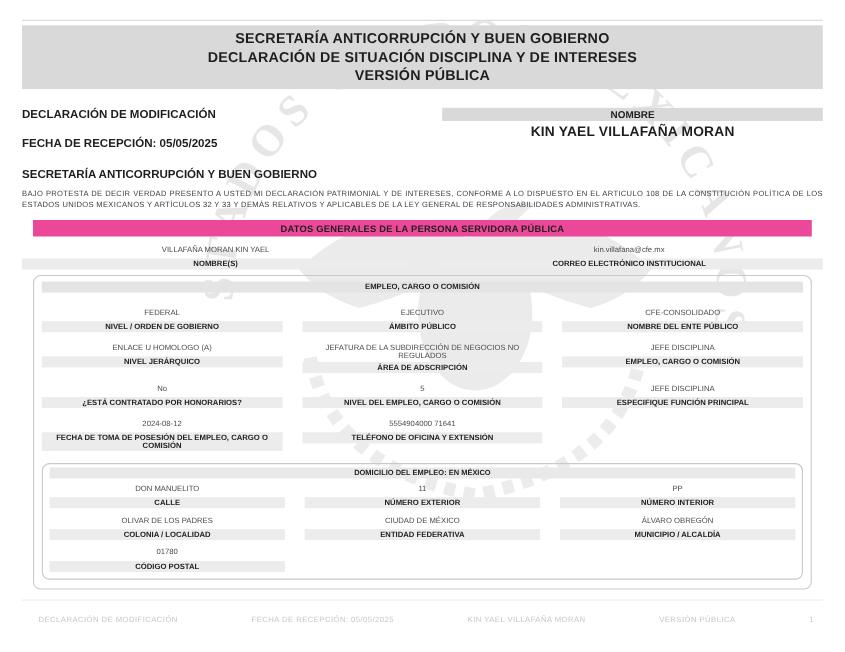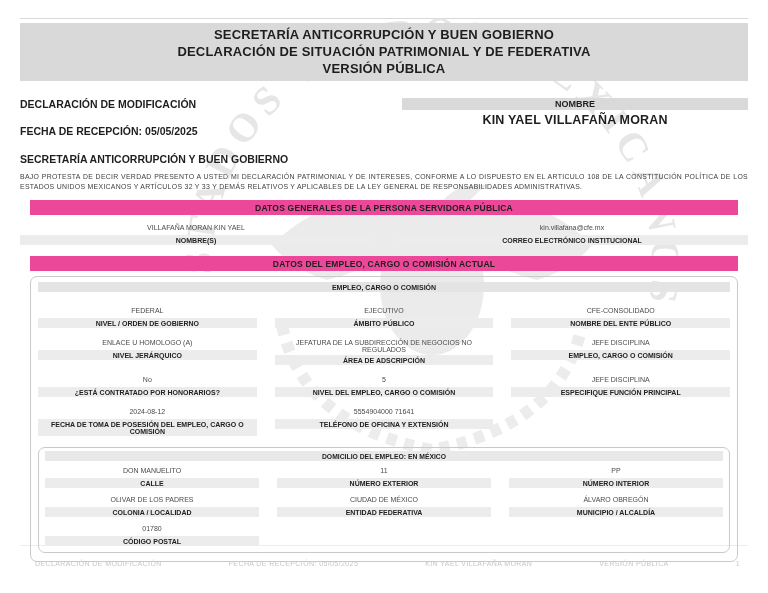--- a/index.html
+++ b/index.html
@@ -68,21 +68,21 @@
     </g>
     <g fill="none" stroke="#ececec" stroke-width="12" stroke-dasharray="10 8">
       <path d="M130,340 Q150,440 280,465 Q410,440 430,340"></path>
     </g>
   </svg>
 
   <div class="content">
 
     <div class="header-box">
       <div>SECRETARÍA ANTICORRUPCIÓN Y BUEN GOBIERNO</div>
-      <div>DECLARACIÓN DE SITUACIÓN PATRIMONIAL Y DE FEDERATIVA</div>
+      <div>DECLARACIÓN DE SITUACIÓN DISCIPLINA Y DE INTERESES</div>
       <div>VERSIÓN PÚBLICA</div>
     </div>
 
     <div class="meta-row">
       <div class="meta-left">
         <div class="decl-type">DECLARACIÓN DE MODIFICACIÓN</div>
         <div class="recv-date">FECHA DE RECEPCIÓN: 05/05/2025</div>
       </div>
       <div class="meta-right">
         <div class="nombre-bar">NOMBRE</div>
@@ -100,21 +100,20 @@
       <div class="gd-col">
         <div class="f-value">VILLAFAÑA MORAN KIN YAEL</div>
         <div class="f-label">NOMBRE(S)</div>
       </div>
       <div class="gd-col">
         <div class="f-value">kin.villafana@cfe.mx</div>
         <div class="f-label">CORREO ELECTRÓNICO INSTITUCIONAL</div>
       </div>
     </div>
 
-    <div class="section-bar" style="margin-top:11px;">DATOS DEL EMPLEO, CARGO O COMISIÓN ACTUAL</div>
 
     <div class="outer-box">
       <div class="sub-head">EMPLEO, CARGO O COMISIÓN</div>
 
       <div class="field-row">
         <div class="field">
           <div class="f-value">FEDERAL</div>
           <div class="f-label">NIVEL / ORDEN DE GOBIERNO</div>
         </div>
         <div class="field">

